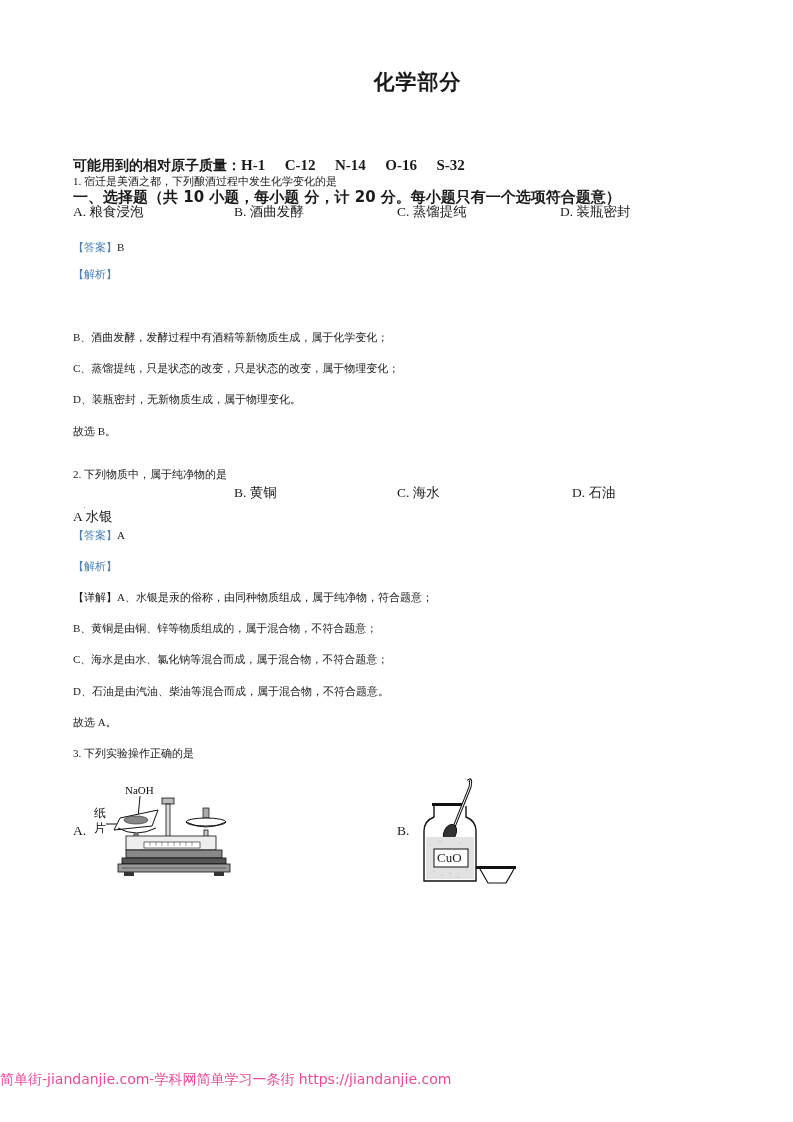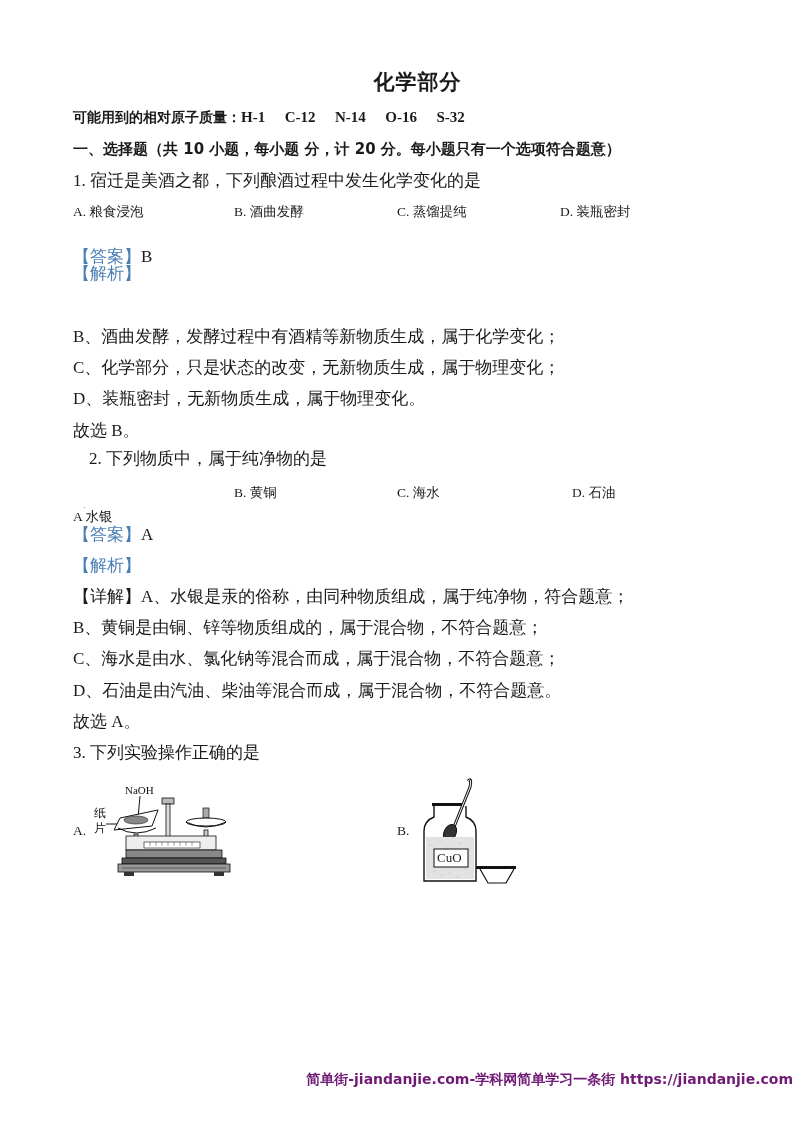--- a/index.html
+++ b/index.html
@@ -10,36 +10,35 @@
     color: #1a1a1a;
     overflow: hidden;
   }
   .page { position: absolute; left: 0; top: 0; width: 793px; height: 1122px; }
   .title {
     position: absolute; left: 0; width: 793px; top: 68px;
     text-align: center; font-size: 21px; font-weight: bold;
     font-family: "DejaVu Sans", sans-serif; letter-spacing: 1px; padding-left: 42px;
   }
   .line {
-    position: absolute; left: 73px; font-size: 17px; white-space: nowrap;
+    position: absolute; left: 73px; font-size: 11px; white-space: nowrap;
     line-height: 18px;
   }
-  .bold { font-weight: bold; font-family: "DejaVu Sans", sans-serif; font-size: 14px; }
+  .bold { font-weight: bold; font-family: "DejaVu Sans", sans-serif; font-size: 14px; margin-top: 48px; }
   .bold .num { font-family: "Liberation Serif", serif; font-weight: bold; font-size: 15px; }
   .opts { position: absolute; left: 73px; width: 640px; font-size: 13.5px; line-height: 18px; }
   .opt { position: absolute; top: 0; white-space: nowrap; }
   .label { color: #4a7fb5; }
   .dot { position: absolute; left: 84px; top: 507px; width: 1px; height: 1px; background: #999; }
   .figure { position: absolute; }
   .fig-label { position: absolute; font-size: 13.5px; }
   .footer {
     position: absolute; left: 0; width: 793px; top: 1071px;
-    text-align: right; font-size: 14px; color: #701a75;
+    text-align: left; font-size: 14px; color: #ec4899;
     font-family: "DejaVu Sans", sans-serif;
-    font-weight: bold;
   }
 </style>
 </head>
 <body>
 
 <div class="page">
 
   <div class="title">化学部分</div>
 
   <div class="line bold" style="top:108px;">
@@ -48,30 +47,30 @@
 
   <div class="line bold" style="top:140px; font-size:15px;">一、选择题（共 10 小题，每小题 分，计 20 分。每小题只有一个选项符合题意）</div>
 
   <div class="line" style="top:172px;">1. 宿迁是美酒之都，下列酿酒过程中发生化学变化的是</div>
   <div class="opts" style="top:203px;">
     <span class="opt" style="left:0;">A. 粮食浸泡</span>
     <span class="opt" style="left:161px;">B. 酒曲发酵</span>
     <span class="opt" style="left:324px;">C. 蒸馏提纯</span>
     <span class="opt" style="left:487px;">D. 装瓶密封</span>
   </div>
-  <div class="line" style="top:248px;">
+  <div class="line" style="top:238px;">
     <span class="label">【答案】</span><span>B</span>
   </div>
   <div class="line label" style="top:265px;">【解析】</div>
   <div class="line" style="top:328px;">B、酒曲发酵，发酵过程中有酒精等新物质生成，属于化学变化；</div>
-  <div class="line" style="top:359px;">C、化学部分，只是状态的改变，无新物质生成，属于物理变化；</div>
+  <div class="line" style="top:359px;">C、蒸馏提纯，只是状态的改变，只是状态的改变，属于物理变化；</div>
   <div class="line" style="top:390px;">D、装瓶密封，无新物质生成，属于物理变化。</div>
   <div class="line" style="top:422px;">故选 B。</div>
 
-  <div class="line" style="top:450px;margin-left:16px;">2. 下列物质中，属于纯净物的是</div>
+  <div class="line" style="top:465px;">2. 下列物质中，属于纯净物的是</div>
   <div class="opts" style="top:484px;">
     <span class="opt" style="left:0;margin-top:24px;">A  水银</span>
     <span class="opt" style="left:161px;">B. 黄铜</span>
     <span class="opt" style="left:324px;">C. 海水</span>
     <span class="opt" style="left:487px;margin-left:12px;">D. 石油</span>
   </div>
   <div class="dot"></div>
   <div class="line" style="top:526px;">
     <span class="label">【答案】</span><span>A</span>
   </div>

